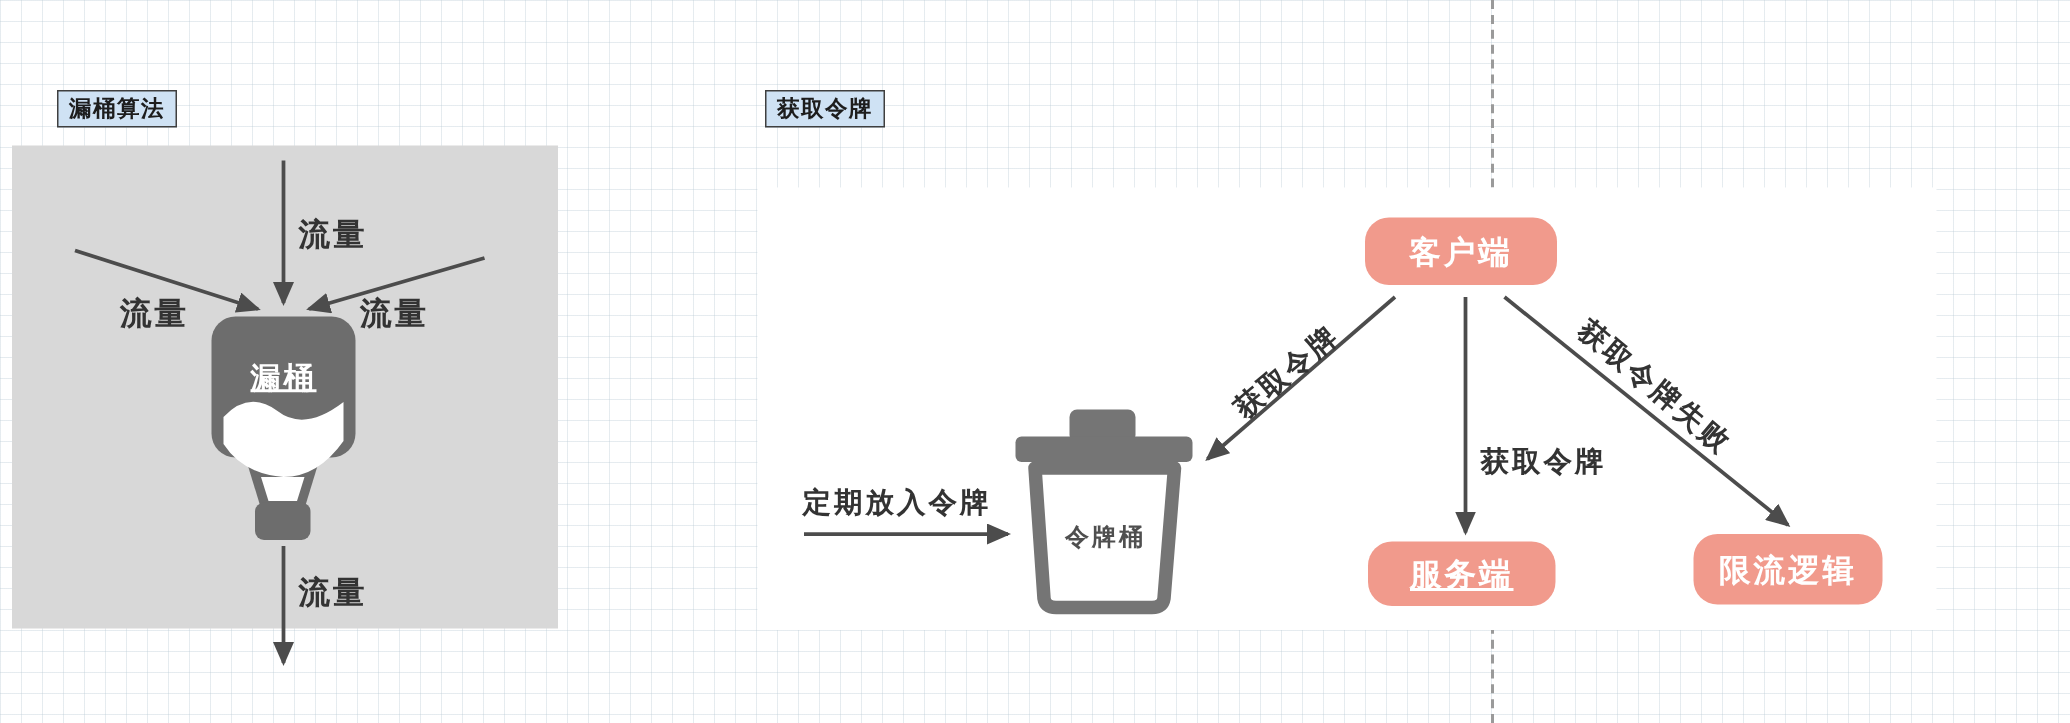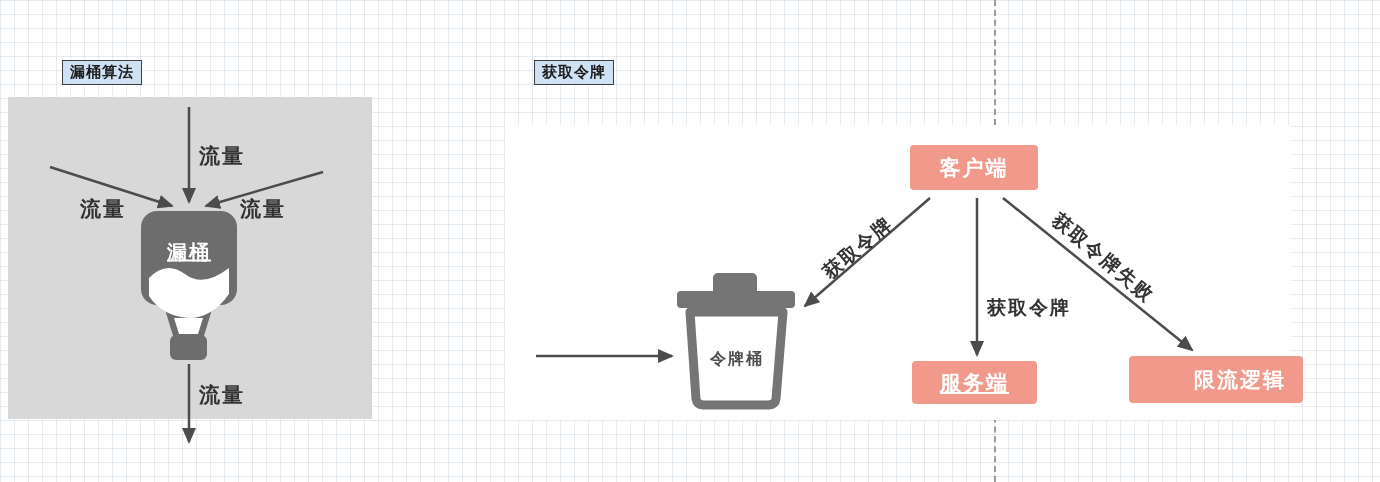--- a/index.html
+++ b/index.html
@@ -16,43 +16,42 @@
     position:absolute;left:994px;top:0;height:482px;width:0;
     border-left:2px dashed #9a9a9a;z-index:1;
   }
   .panel{position:absolute;z-index:2;}
   .panel-left{left:8px;top:97px;width:364px;height:322px;background:#d8d8d8;}
   .panel-right{left:505px;top:125px;width:786px;height:295px;background:#ffffff;}
   .title-box{
     position:absolute;z-index:4;background:#cfe2f4;border:1px solid #3f3f3f;
     color:#1d1d1d;font-size:15px;font-weight:700;padding:3px 7px;line-height:17px;
     letter-spacing:1px;
-    margin-left:24px;
   }
   .title-box.left{left:38px;top:60px;}
   .title-box.right{left:510px;top:60px;}
   svg.overlay{position:absolute;left:0;top:0;z-index:3;}
   .lbl{
     position:absolute;z-index:4;color:#333;font-weight:700;font-size:21px;
     letter-spacing:2px;white-space:nowrap;
   }
   .lbl.small{font-size:19px;}
   .lbl.center{transform:translate(-50%,-50%);}
   .rot-neg{transform:translate(-50%,-50%) rotate(-40deg);}
   .rot-pos{transform:translate(-50%,-50%) rotate(40deg);}
   .bucket-text{color:#ffffff;font-size:20px;}
   .token-bucket-text{color:#4f4f4f;font-size:16px;}
   .node{
-    position:absolute;z-index:4;background:#f19a8c;border-radius:4px;
+    position:absolute;z-index:4;background:#f19a8c;border-radius:16px;
     color:#ffffff;font-size:21px;font-weight:700;letter-spacing:2px;
     display:flex;align-items:center;justify-content:center;
   }
   .node-client{left:910px;top:145px;width:128px;height:45px;}
   .node-server{left:912px;top:361px;width:125px;height:43px;text-decoration:underline;}
-  .node-limit{left:1129px;top:356px;width:126px;height:47px;padding-left:48px;}
+  .node-limit{left:1129px;top:356px;width:126px;height:47px;}
 </style>
 </head>
 <body>
 
 <div id="canvas">
 
   <div class="dashed-divider"></div>
 
   <div class="panel panel-left"></div>
   <div class="panel panel-right"></div>
@@ -92,20 +91,21 @@
     <line x1="977" y1="198" x2="977" y2="355" stroke="#4c4c4c" stroke-width="2.5" marker-end="url(#arrow)"></line>
     <line x1="1003" y1="198" x2="1192" y2="350" stroke="#4c4c4c" stroke-width="2.5" marker-end="url(#arrow)"></line>
   </svg>
 
   <div class="lbl" style="left:199px;top:142px;">流量</div>
   <div class="lbl" style="left:80px;top:195px;">流量</div>
   <div class="lbl" style="left:240px;top:195px;">流量</div>
   <div class="lbl" style="left:199px;top:381px;">流量</div>
   <div class="lbl center bucket-text" style="left:189px;top:252px;text-decoration:underline;">漏桶</div>
 
+  <div class="lbl small" style="left:535px;top:322px;">定期放入令牌</div>
   <div class="lbl center token-bucket-text" style="left:737px;top:359px;">令牌桶</div>
   <div class="lbl small rot-neg" style="left:858px;top:248px;">获取令牌</div>
   <div class="lbl small" style="left:987px;top:295px;">获取令牌</div>
   <div class="lbl small rot-pos" style="left:1103px;top:258px;">获取令牌失败</div>
 
   <div class="node node-client">客户端</div>
   <div class="node node-server">服务端</div>
   <div class="node node-limit">限流逻辑</div>
 
 </div>

